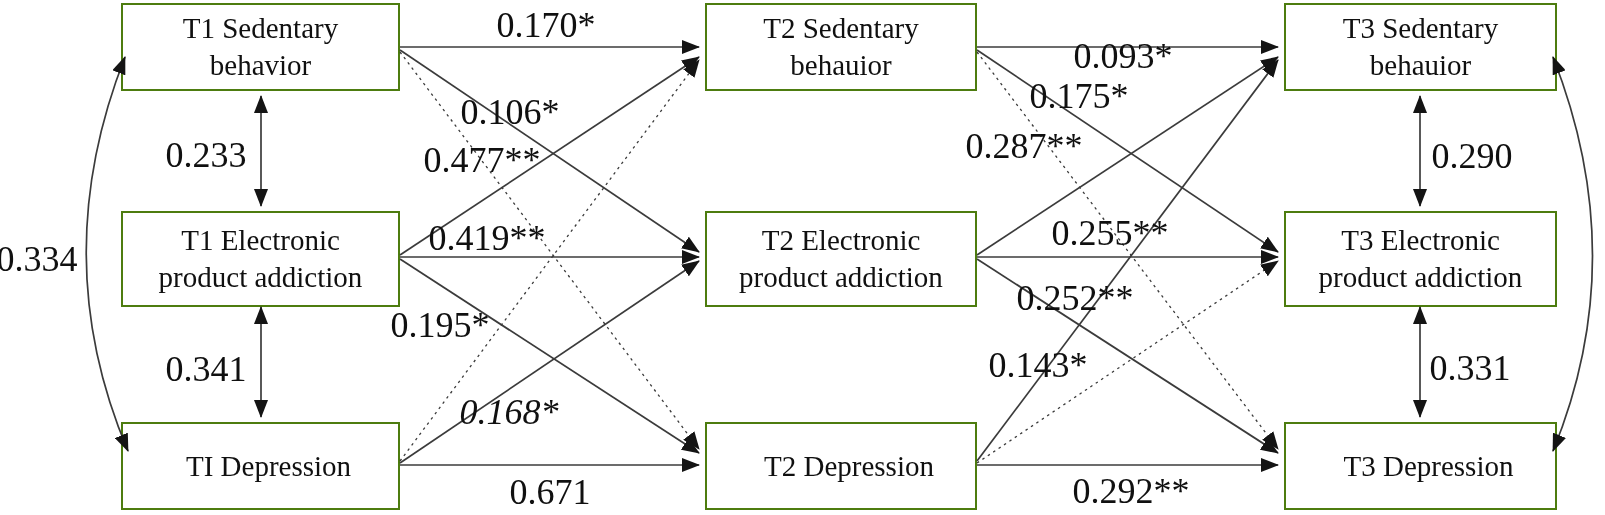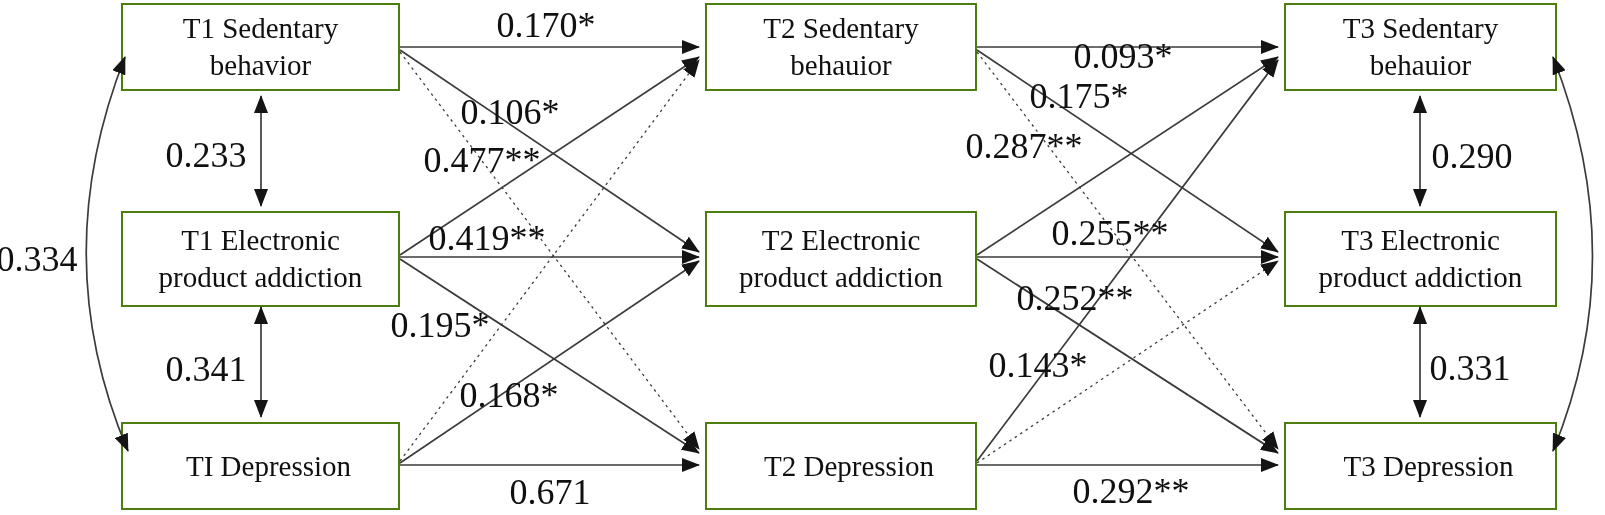--- a/index.html
+++ b/index.html
@@ -131,21 +131,21 @@
       <path d="M 1553,57 Q 1632,258 1553,451" marker-start="url(#arr)" marker-end="url(#arr)"></path>
     </g>
   </svg>
 
   <div class="layer">
     <span class="plabel" style="left:546px; top:25px;">0.170*</span>
     <span class="plabel" style="left:510px; top:112px;">0.106*</span>
     <span class="plabel" style="left:482px; top:160px;">0.477**</span>
     <span class="plabel" style="left:487px; top:238px;">0.419**</span>
     <span class="plabel" style="left:440px; top:325px;">0.195*</span>
-    <span class="plabel" style="left:509px; top:395px;">0.168*</span>
+    <span class="plabel" style="left:509px; top:412px;font-style:italic;">0.168*</span>
     <span class="plabel" style="left:550px; top:492px;">0.671</span>
     <span class="plabel" style="left:1123px; top:24px;margin-top:32px;">0.093*</span>
     <span class="plabel" style="left:1079px; top:96px;">0.175*</span>
     <span class="plabel" style="left:1024px; top:146px;">0.287**</span>
     <span class="plabel" style="left:1110px; top:233px;">0.255**</span>
     <span class="plabel" style="left:1075px; top:298px;">0.252**</span>
     <span class="plabel" style="left:1038px; top:365px;">0.143*</span>
     <span class="plabel" style="left:1131px; top:491px;">0.292**</span>
     <span class="plabel" style="left:206px; top:155px;">0.233</span>
     <span class="plabel" style="left:206px; top:369px;">0.341</span>

